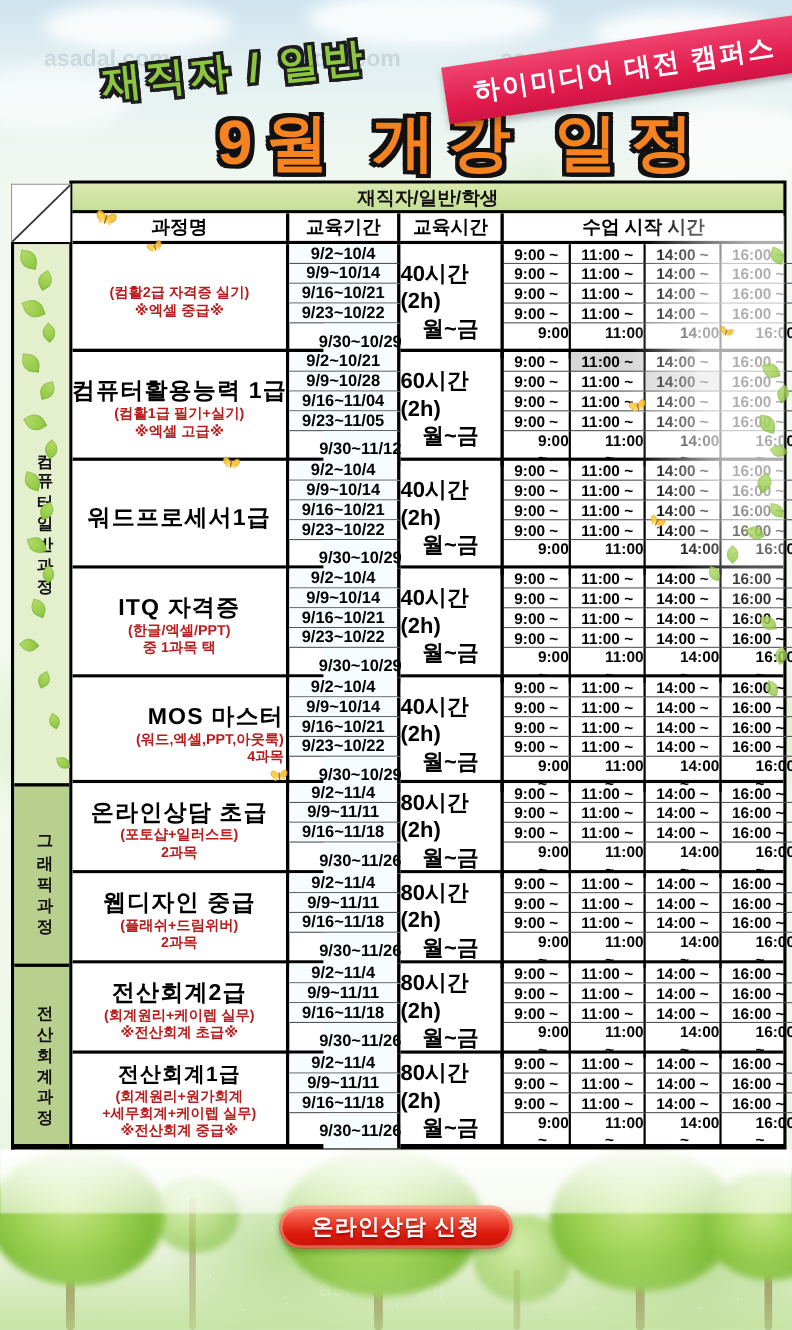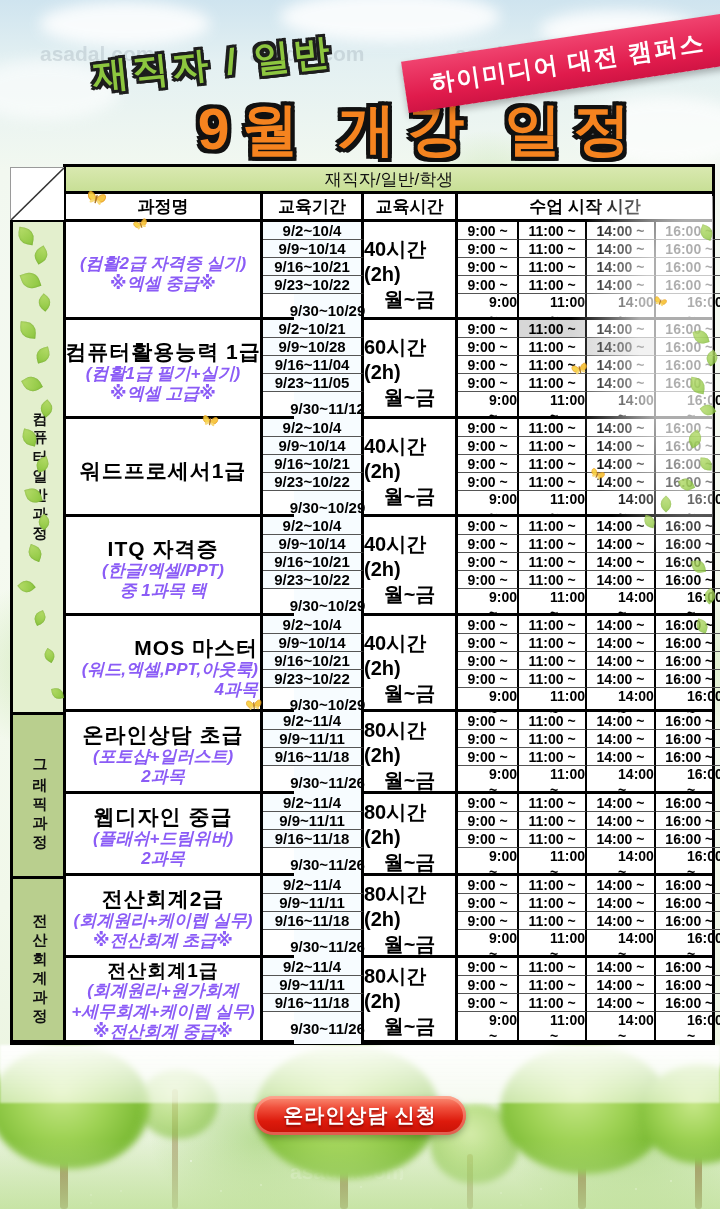--- a/index.html
+++ b/index.html
@@ -35,31 +35,31 @@
   .strip{position:absolute;left:10px;top:219px;width:56px;height:826px;box-sizing:border-box;
     border:3px solid #000;border-right:none;border-bottom:5px solid #000;z-index:5;}
   .strip-sec{box-sizing:border-box;display:flex;align-items:center;justify-content:center;}
   .strip-sec.s0{background:#e3efcd;}
   .strip-sec.s1,.strip-sec.s2{background:#b9cf8e;border-top:3px solid #000;}
   .strip-label{writing-mode:vertical-lr;text-orientation:upright;font-size:15px;font-weight:700;
     letter-spacing:4px;color:#111;}
   .tbl{position:absolute;left:63px;top:164px;width:646px;z-index:5;background:#fff;
     border:3px solid #000;border-bottom:5px solid #000;}
   .band{height:24px;border-bottom:3px solid #000;background:linear-gradient(180deg,#d9e9b0,#c8df96);
-    display:flex;align-items:center;justify-content:center;font-size:17px;font-weight:400;color:#111;}
+    display:flex;align-items:center;justify-content:center;font-size:17px;font-weight:700;color:#111;}
   .grid-row{display:grid;grid-template-columns:197px 101px 94px repeat(4,1fr);}
   .head-row{height:25px;border-bottom:3px solid #000;background:#fff;}
   .head-row .cell{display:flex;align-items:center;justify-content:center;font-size:17px;font-weight:700;}
   .cell{box-sizing:border-box;}
   .v3{border-right:3px solid #000;}
   .course-block{display:grid;grid-template-columns:197px 101px 94px repeat(4,1fr);grid-auto-rows:1fr;background:#fff;}
   .name-cell{grid-column:1;display:flex;flex-direction:column;align-items:center;justify-content:center;
     padding:2px 2px;}
   .course-title{font-size:21px;font-weight:700;letter-spacing:1px;color:#000;line-height:1.15;white-space:nowrap;}
-  .course-sub{font-size:17px;font-weight:700;color:#8b5cf6;line-height:1.2;white-space:nowrap;font-style:italic;}
+  .course-sub{font-size:13px;font-weight:700;color:#b91c1c;line-height:1.2;white-space:nowrap;}
   .hours-cell{grid-column:3;display:flex;flex-direction:column;align-items:center;justify-content:center;}
   .hours-line{font-size:20px;font-weight:700;line-height:1.25;}
   .date-cell{grid-column:2;display:flex;align-items:center;justify-content:center;
     font-size:15px;font-weight:700;background:#f7fcff;border-bottom:1px solid #555;}
   .time-cell{display:flex;align-items:center;justify-content:center;font-size:14px;font-weight:700;
     border-bottom:1px solid #555;border-right:2px solid #000;}
   .time-cell.c-last{border-right:none;}
   .row-last{border-bottom:none !important;margin-left:31px;}
   .time-cell.hl{background:#d7d7d7;}
   

